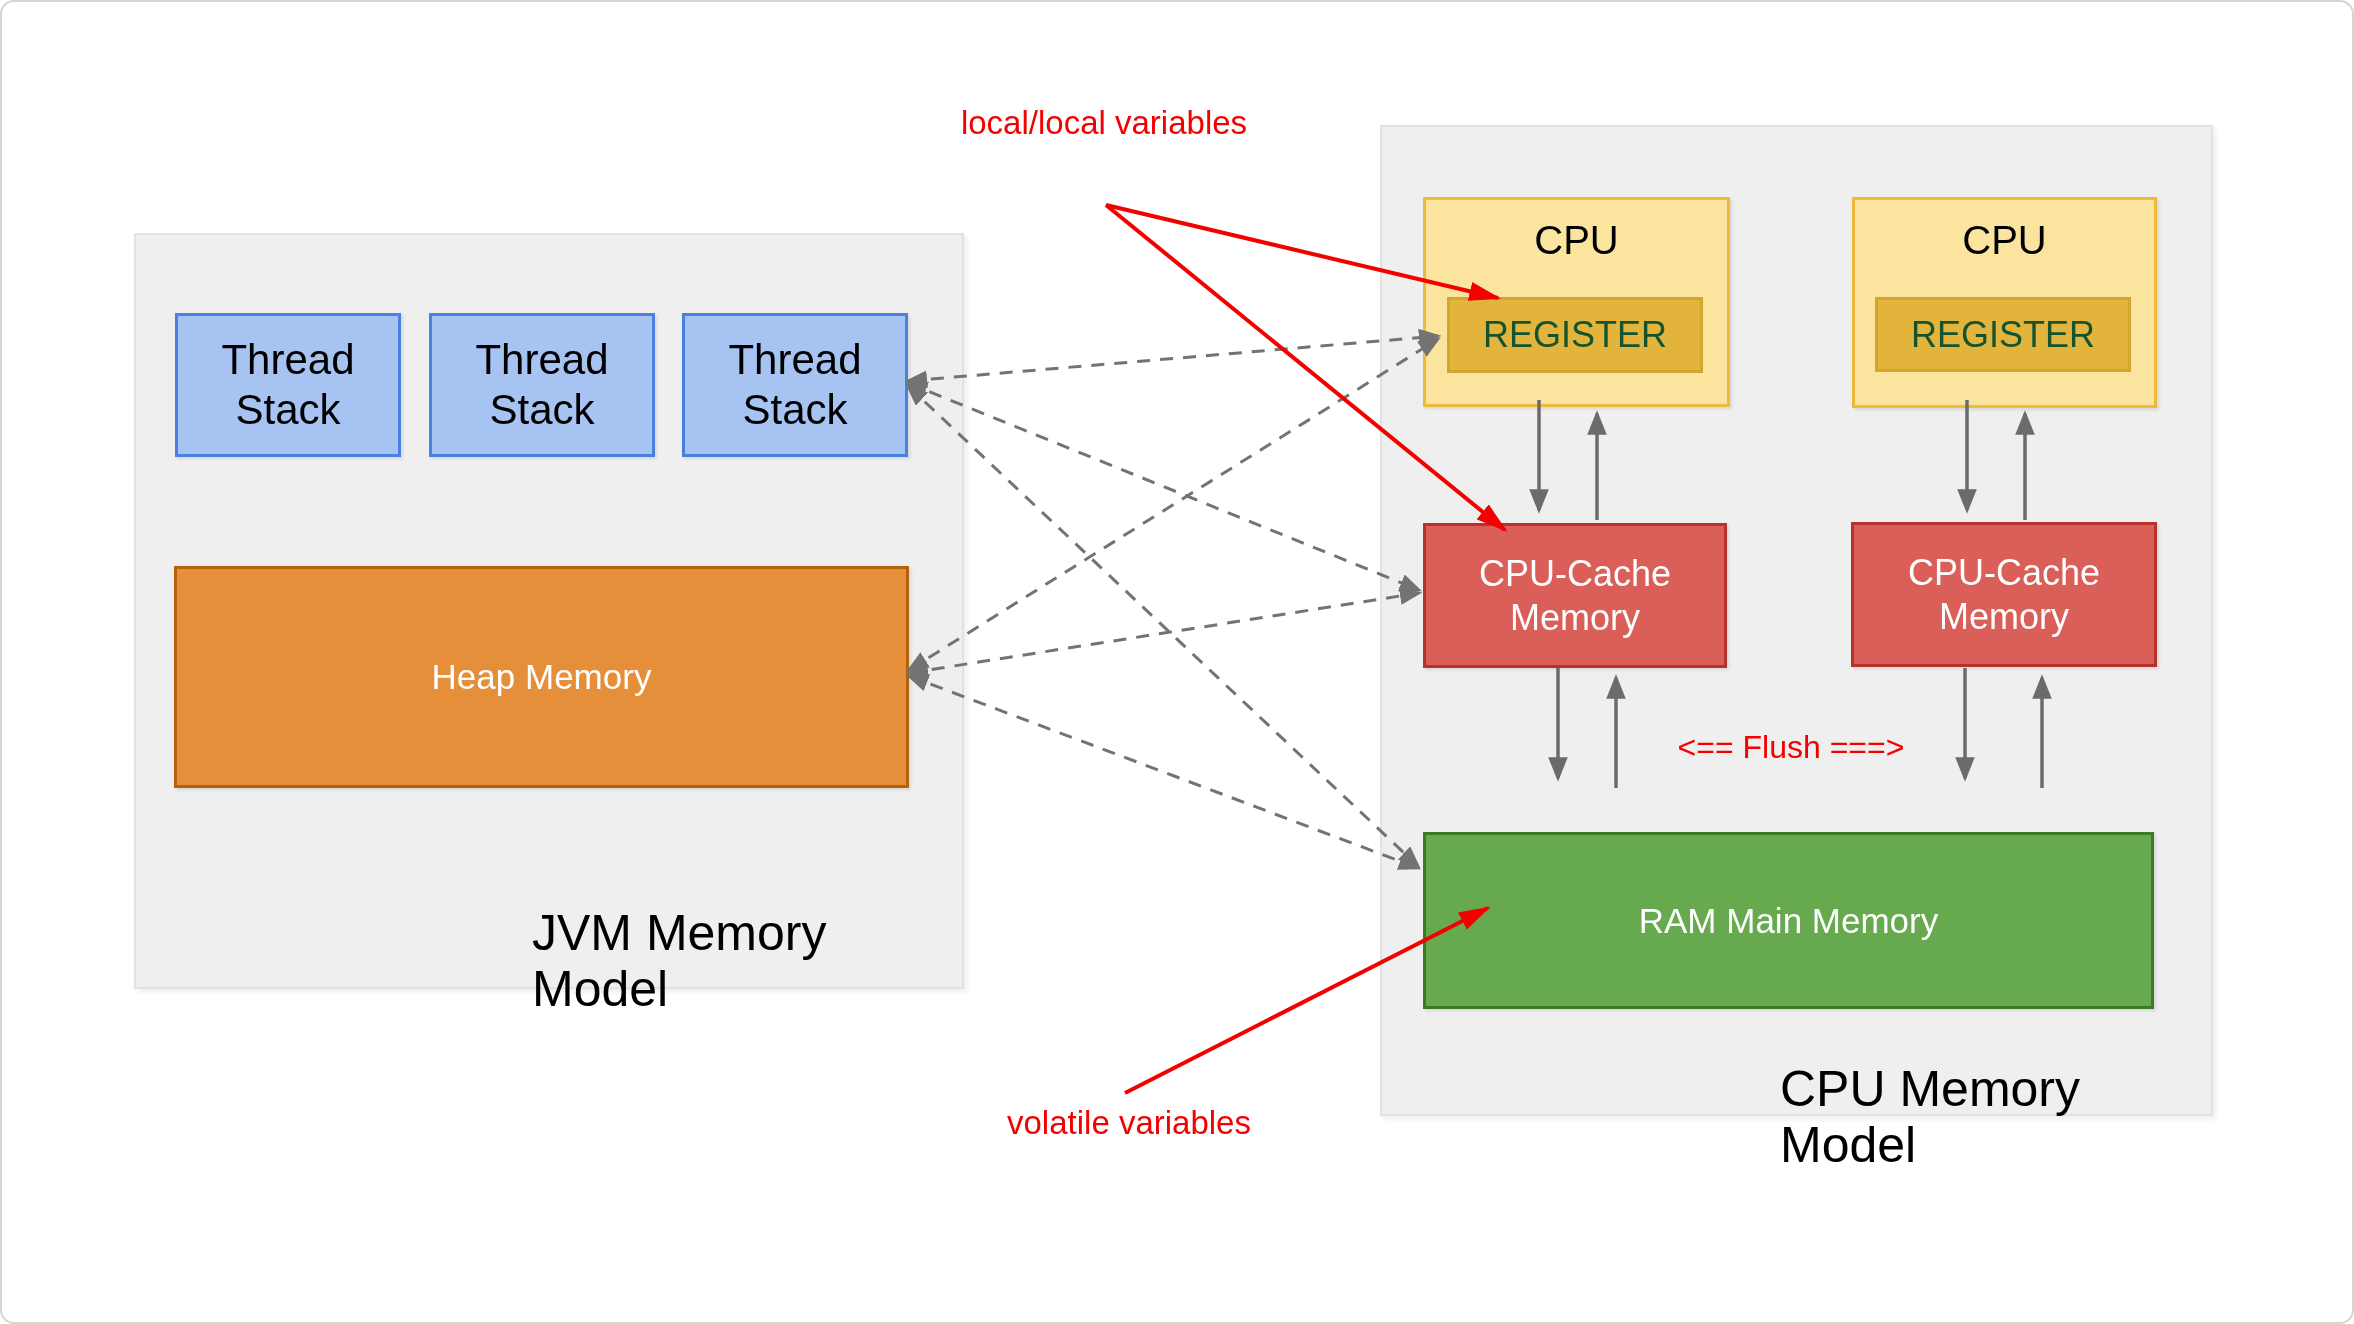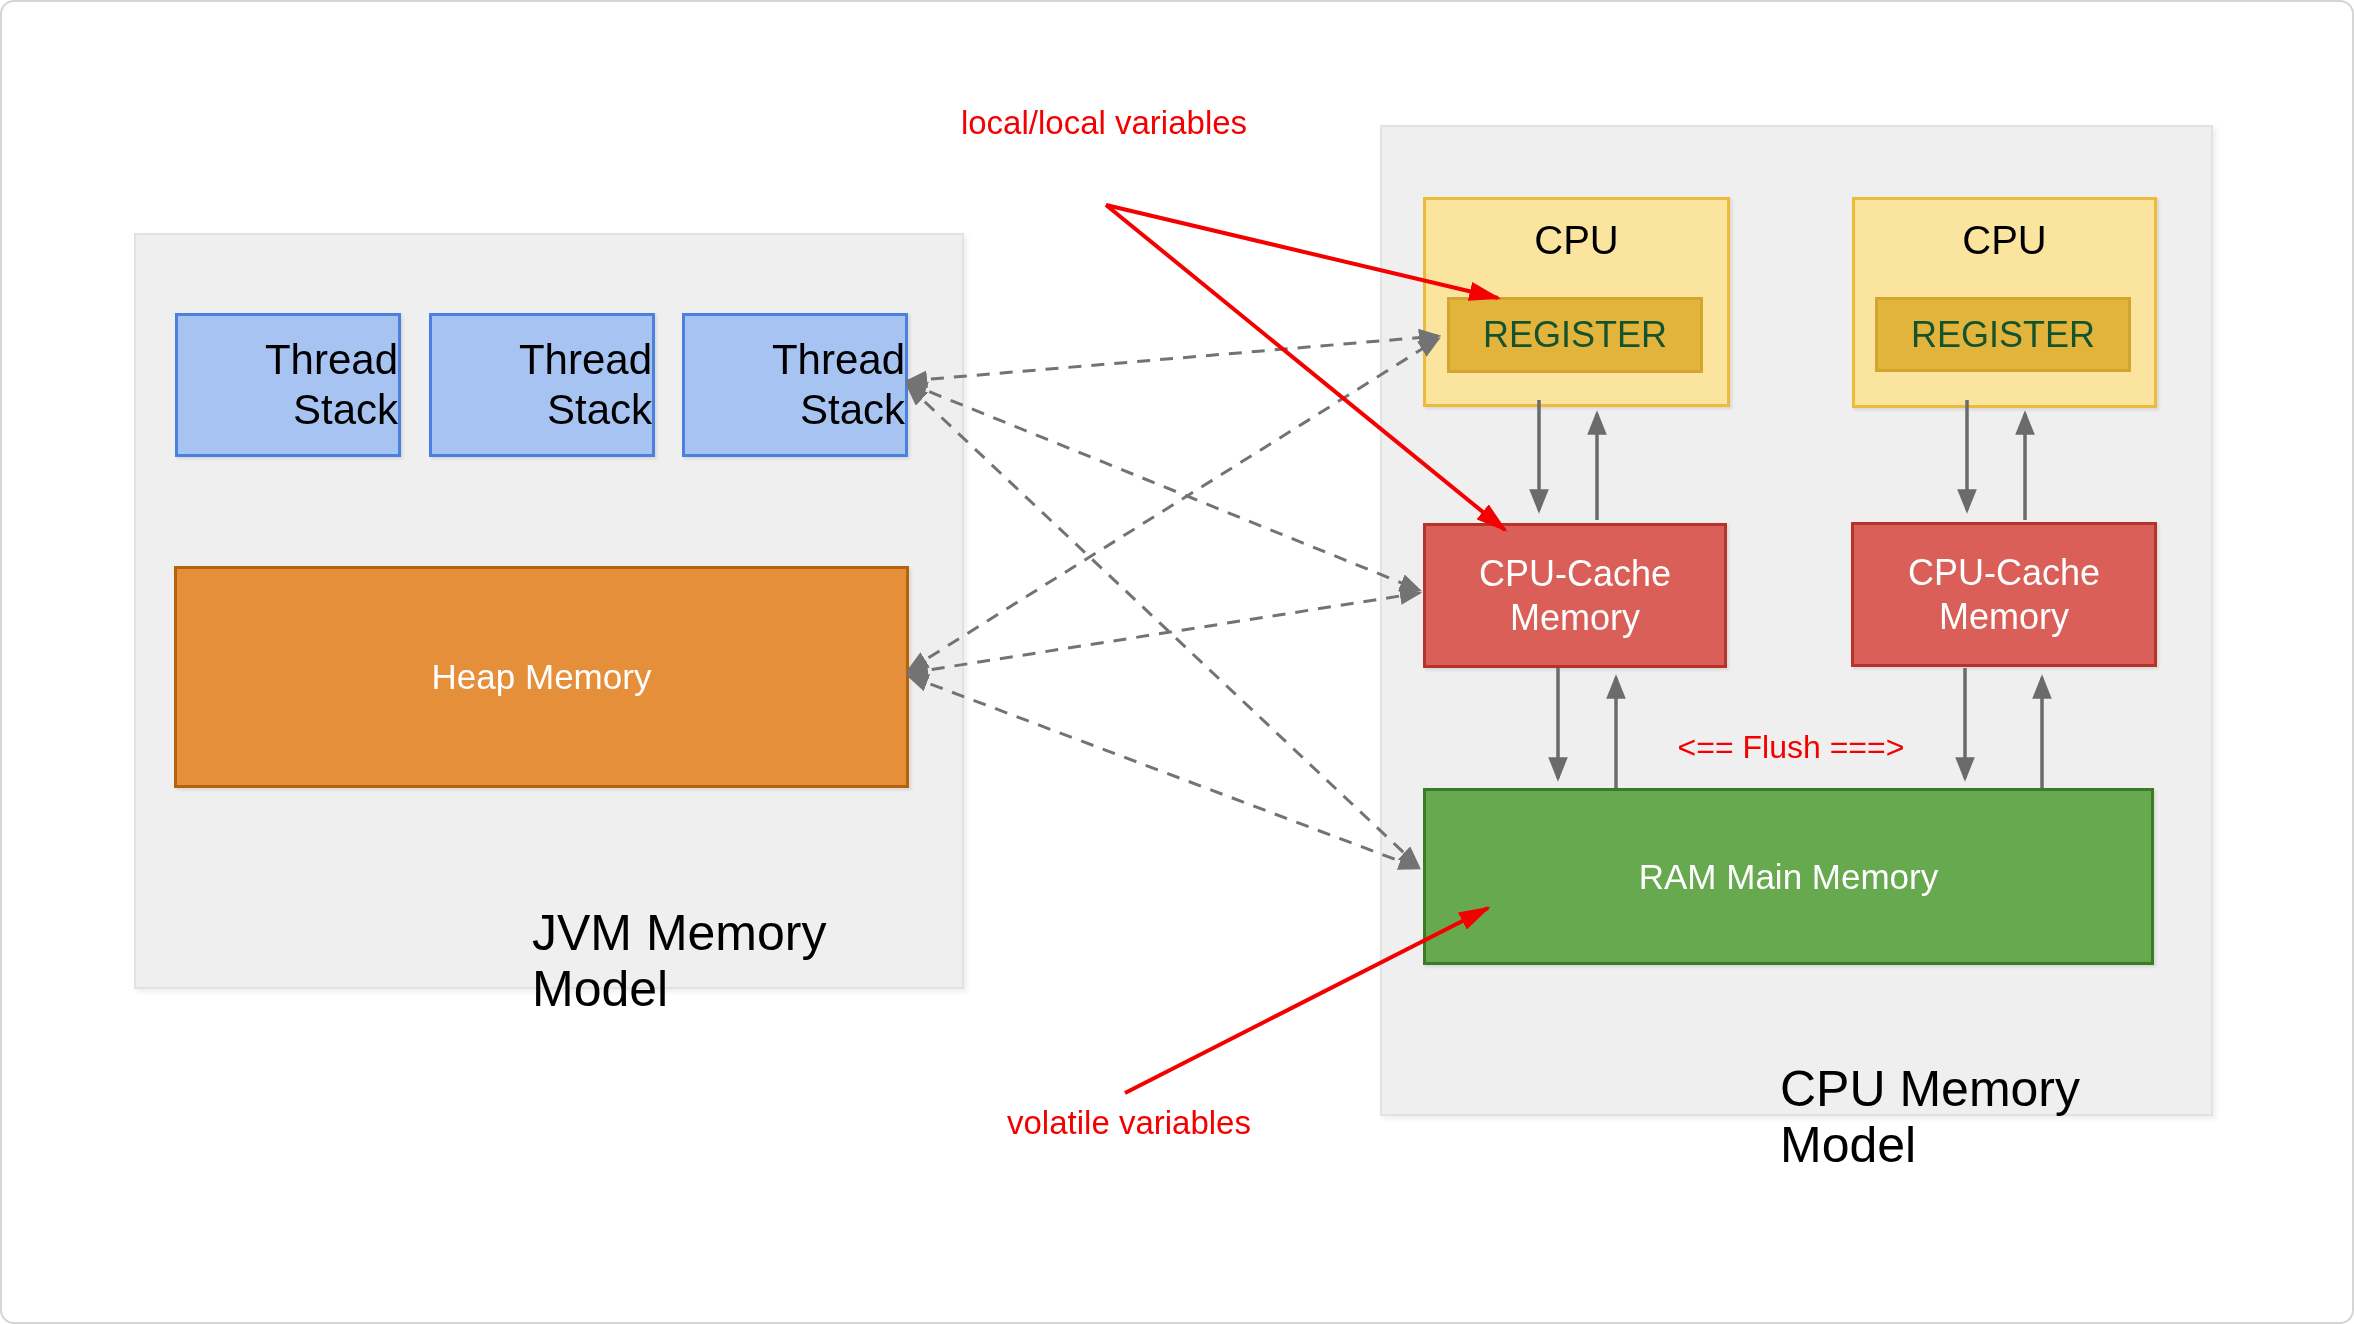--- a/index.html
+++ b/index.html
@@ -7,34 +7,34 @@
        font-family:"Liberation Sans","DejaVu Sans",sans-serif;}
   .page{position:absolute;inset:0;background:#ffffff;border:2px solid #d5d5d5;
         border-radius:14px;box-sizing:border-box;}
   .panel{position:absolute;background:var(--panel_bg);border:2px solid var(--panel_border);
          box-sizing:border-box;box-shadow:3px 3px 5px rgba(0,0,0,0.07);}
   .panel-label{position:absolute;text-align:left;font-size:50px;line-height:56px;
                color:#000;}
   .box{position:absolute;box-sizing:border-box;display:flex;align-items:center;
        justify-content:center;text-align:center;box-shadow:2px 2px 3px rgba(0,0,0,0.10);}
   .thread{background:var(--thread_fill);border:3px solid var(--thread_border);
-          font-size:42px;line-height:50px;color:#000;text-align:right;}
+          font-size:42px;line-height:50px;color:#000;}
   .heap{background:var(--heap_fill);border:3px solid var(--heap_border);
         font-size:35px;color:#fff;}
   .cpu{background:var(--cpu_fill);border:3px solid var(--cpu_border);
        display:block;text-align:center;}
   .cpu-title{font-size:40px;line-height:48px;color:#000;padding-top:16px;}
   .register{position:absolute;background:var(--register_fill);
             border:3px solid var(--register_border);box-sizing:border-box;
             display:flex;align-items:center;justify-content:center;
             font-size:36px;color:#14532d;box-shadow:none;}
   .cache{background:var(--cache_fill);border:3px solid var(--cache_border);
          font-size:36px;line-height:44px;color:#ffffff;justify-content:center;}
   .ram{background:var(--ram_fill);border:3px solid var(--ram_border);
-       font-size:35px;color:#fff;}
+       font-size:35px;color:#fff;margin-top:44px;}
   .annotation{position:absolute;color:var(--red);text-align:center;z-index:6;}
   .ann-ls{left:952px;top:100px;width:300px;font-size:33px;line-height:42px;}
   .ann-vol{left:977px;top:1102px;width:300px;font-size:33px;}
   .ann-flush{left:1639px;top:727px;width:300px;font-size:32px;}
   svg.arrows{position:absolute;left:0;top:0;z-index:5;pointer-events:none;}
   .dash{stroke:#737373;stroke-width:3;fill:none;stroke-dasharray:13 10;}
   .vgray{stroke:#6b6b6b;stroke-width:3.5;fill:none;}
   .redline{stroke:var(--red);stroke-width:4;fill:none;}
   .mh-gray{fill:#6b6b6b;}
   .mh-dash{fill:#737373;}

